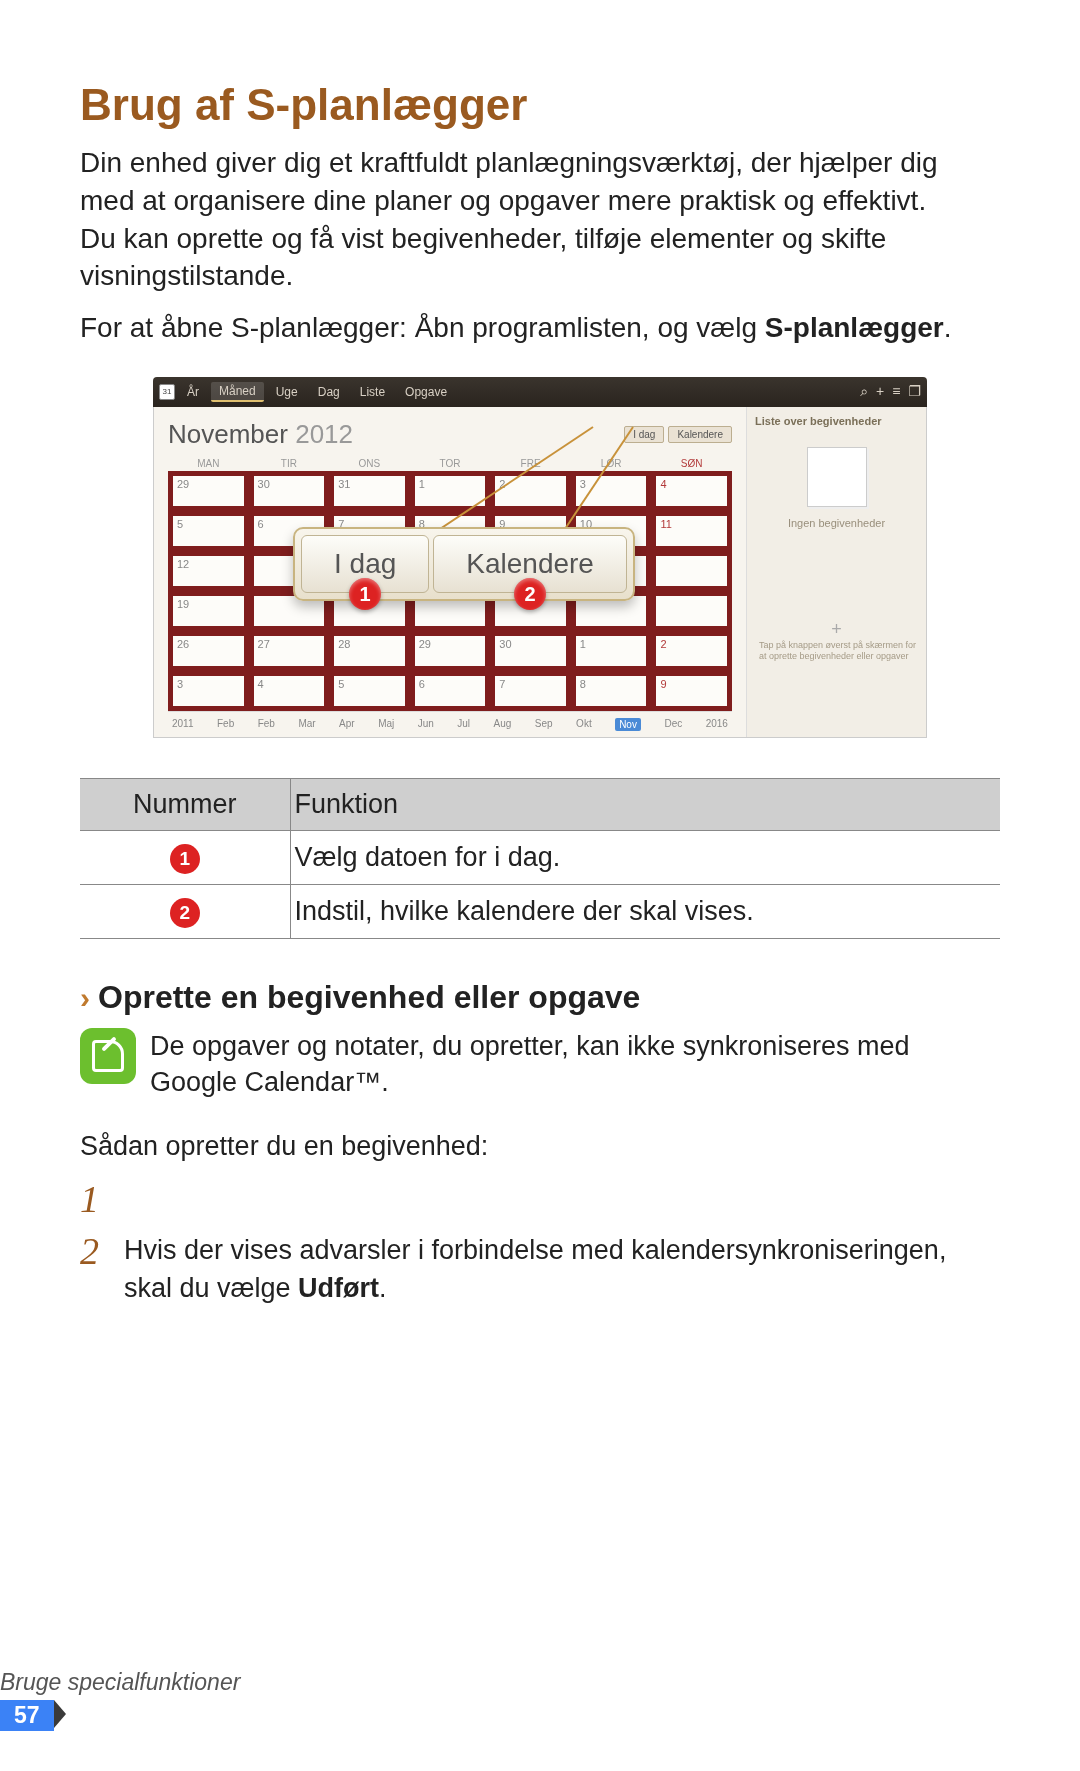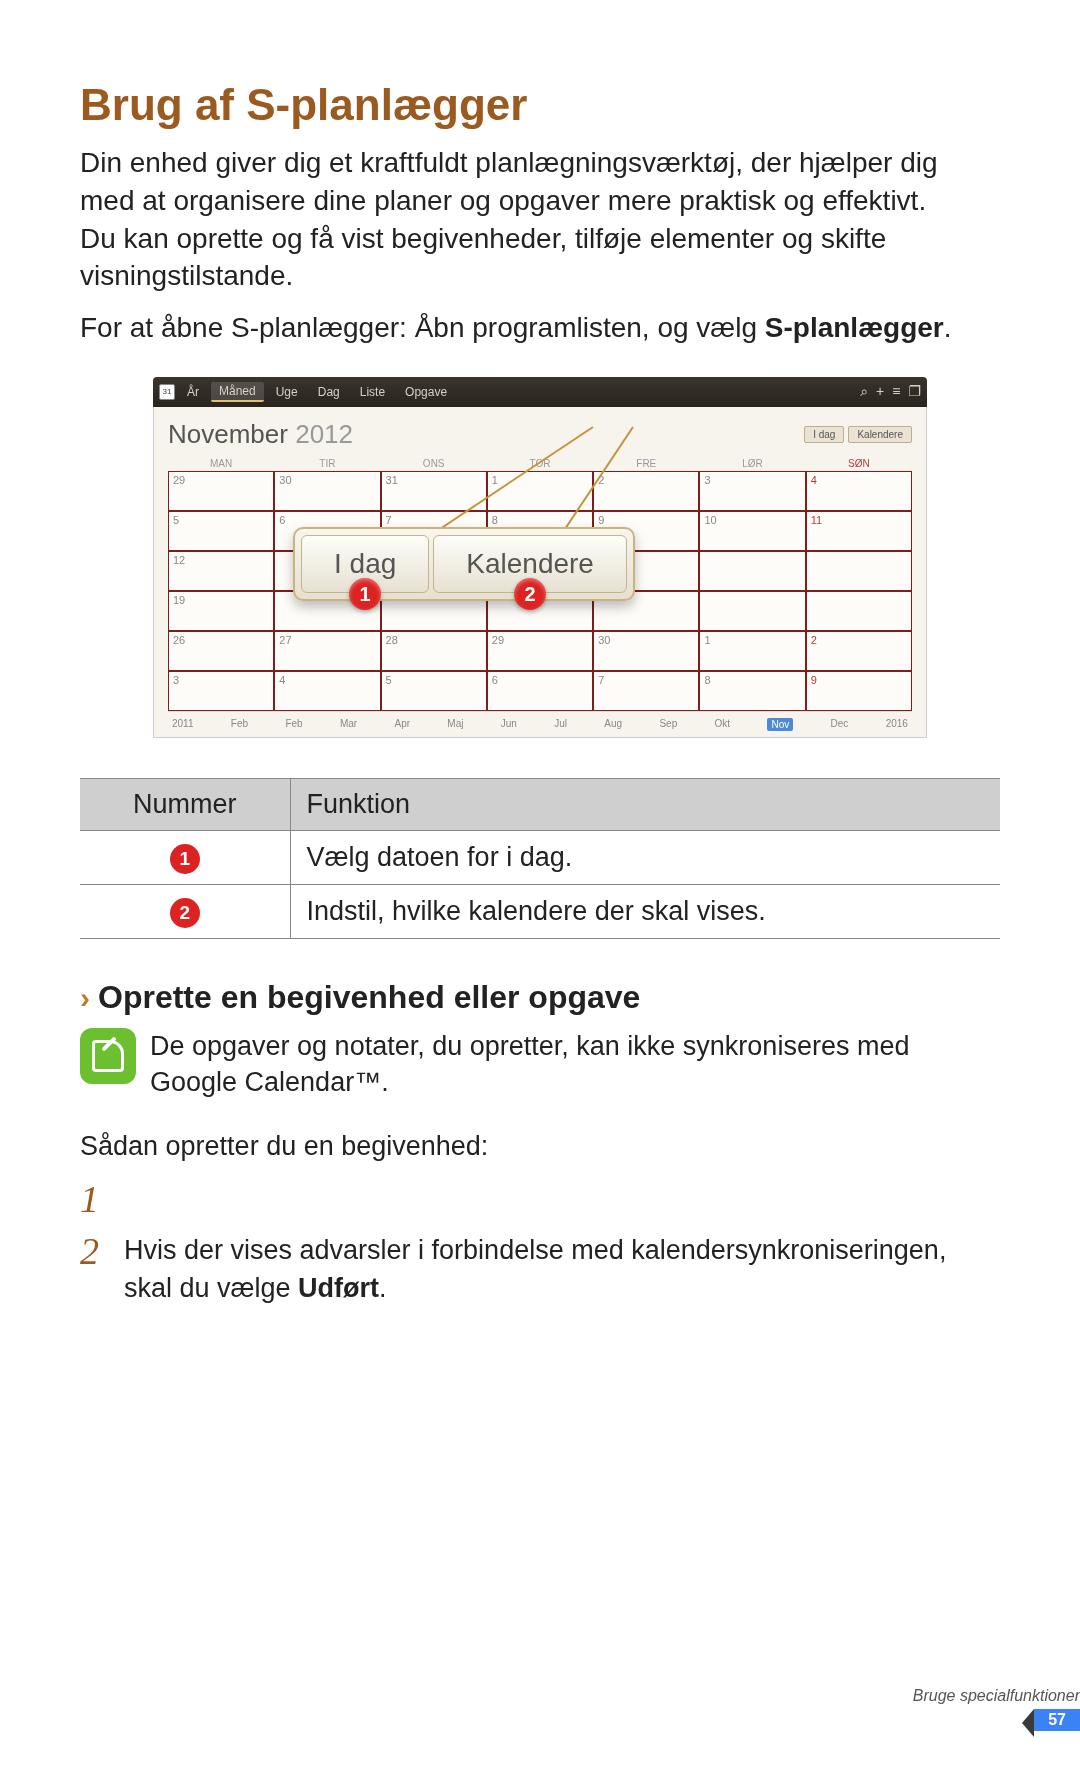--- a/index.html
+++ b/index.html
@@ -52,21 +52,21 @@
     border-top: none;
   }
   .cal-main { flex: 1; padding: 12px 14px 0 14px; }
   .cal-title-row { display:flex; align-items:center; justify-content:space-between; margin-bottom:6px; }
   .cal-title { font-size: 26px; color:#555; font-weight:400; }
   .cal-title .yr { color:#999; }
   .mini-btns { display:flex; gap:4px; }
   .mini-btn { font-size:10px; background:#eae2d4; border:1px solid #bcae90; padding:2px 8px; border-radius:2px; color:#555; }
   .grid { display:grid; grid-template-columns: repeat(7, 1fr); font-size:11px; color:#777; text-align:center;}
   .dow { font-size:10px; color:#999; padding:2px 0; }
-  .cell { border:1px solid #7f1d1d; height:40px; padding:2px 4px; text-align:left; font-size:11px; background:#fdfcf9; color:#888;}
+  .cell { border:5px solid #7f1d1d; height:40px; padding:2px 4px; text-align:left; font-size:11px; background:#fdfcf9; color:#888;}
   .sun { color:#b23a3a; }
   .sidebar {
     width: 180px;
     background: #f2eee6;
     border-left:1px solid #ddd;
     padding: 8px;
     font-size: 11px;
     color: #998f7c;
     text-align:center;
   }
@@ -114,21 +114,21 @@
   svg.leader { position:absolute; top:0; left:0; pointer-events:none; }
   table.ftab {
     width:100%;
     border-collapse: collapse;
     font-size:27px;
     margin-bottom:40px;
   }
   table.ftab th, table.ftab td {
     border:1px solid #888;
     border-left:none; border-right:none;
-    padding:10px 16px;
+    padding:10px 4px;
     text-align:left;
   }
   table.ftab th { background:#cfcfcf; font-weight:400; }
   table.ftab td:first-child, table.ftab th:first-child { width:210px; text-align:center; border-right:1px solid #888;}
   .tbadge {
     display:inline-block;
     width:30px; height:30px;
     background:#d22;
     border-radius:50%;
     color:#fff;
@@ -172,24 +172,24 @@
   .note-text { font-size:27px; line-height:1.35; }
   p.lead { font-size:27px; margin-bottom:18px;}
   ol.steps { list-style:none; }
   ol.steps li { display:flex; gap:16px; font-size:27px; line-height:1.4; margin-bottom:14px;}
   ol.steps .num { font-family: Georgia, "Times New Roman", serif; font-style:italic; font-size:38px; color:#9a5a20; line-height:1; flex-shrink:0; width:28px;}
   .plus-ico { display:inline-flex; width:28px; height:28px; background:#3a3a3a; color:#fff; align-items:center; justify-content:center; font-size:22px; font-weight:700; vertical-align:middle; border-radius:3px;}
   .footer {
     position:absolute;
     bottom:40px;
     left:0; right:0;
-    text-align:right;
+    text-align:left;
     font-style:italic;
     color:#555;
-    font-size:16px;
+    font-size:23px;
   }
   .pagenum {
     display:inline-block;
     background:#3b82f6;
     color:#fff;
     padding:2px 14px;
     font-style:normal;
     font-weight:700;
     margin-top:4px;
     position:relative;
@@ -307,20 +307,29 @@
             <span>Jun</span>
             <span>Jul</span>
             <span>Aug</span>
             <span>Sep</span>
             <span>Okt</span>
             <span class="sel">Nov</span>
             <span>Dec</span>
             <span>2016</span>
           </div>
       </div>
+      <div class="sidebar">
+        <div class="side-head">Liste over begivenheder</div>
+        <div class="side-paper"></div>
+        <div>Ingen begivenheder</div>
+        <div style="margin-top:50px">
+          <span class="side-plus">+</span>
+          <span class="side-txt">Tap på knappen øverst på skærmen for at oprette begivenheder eller opgaver</span>
+        </div>
+      </div>
     </div>
 
     <svg class="leader" width="710" height="340">
       <line x1="440" y1="50" x2="260" y2="170" stroke="#c8923a" stroke-width="2"></line>
       <line x1="480" y1="50" x2="400" y2="170" stroke="#c8923a" stroke-width="2"></line>
     </svg>
 
     <div class="callout" style="top:150px; left:140px;">
       <div class="cbtn">
         <span>I dag</span>

